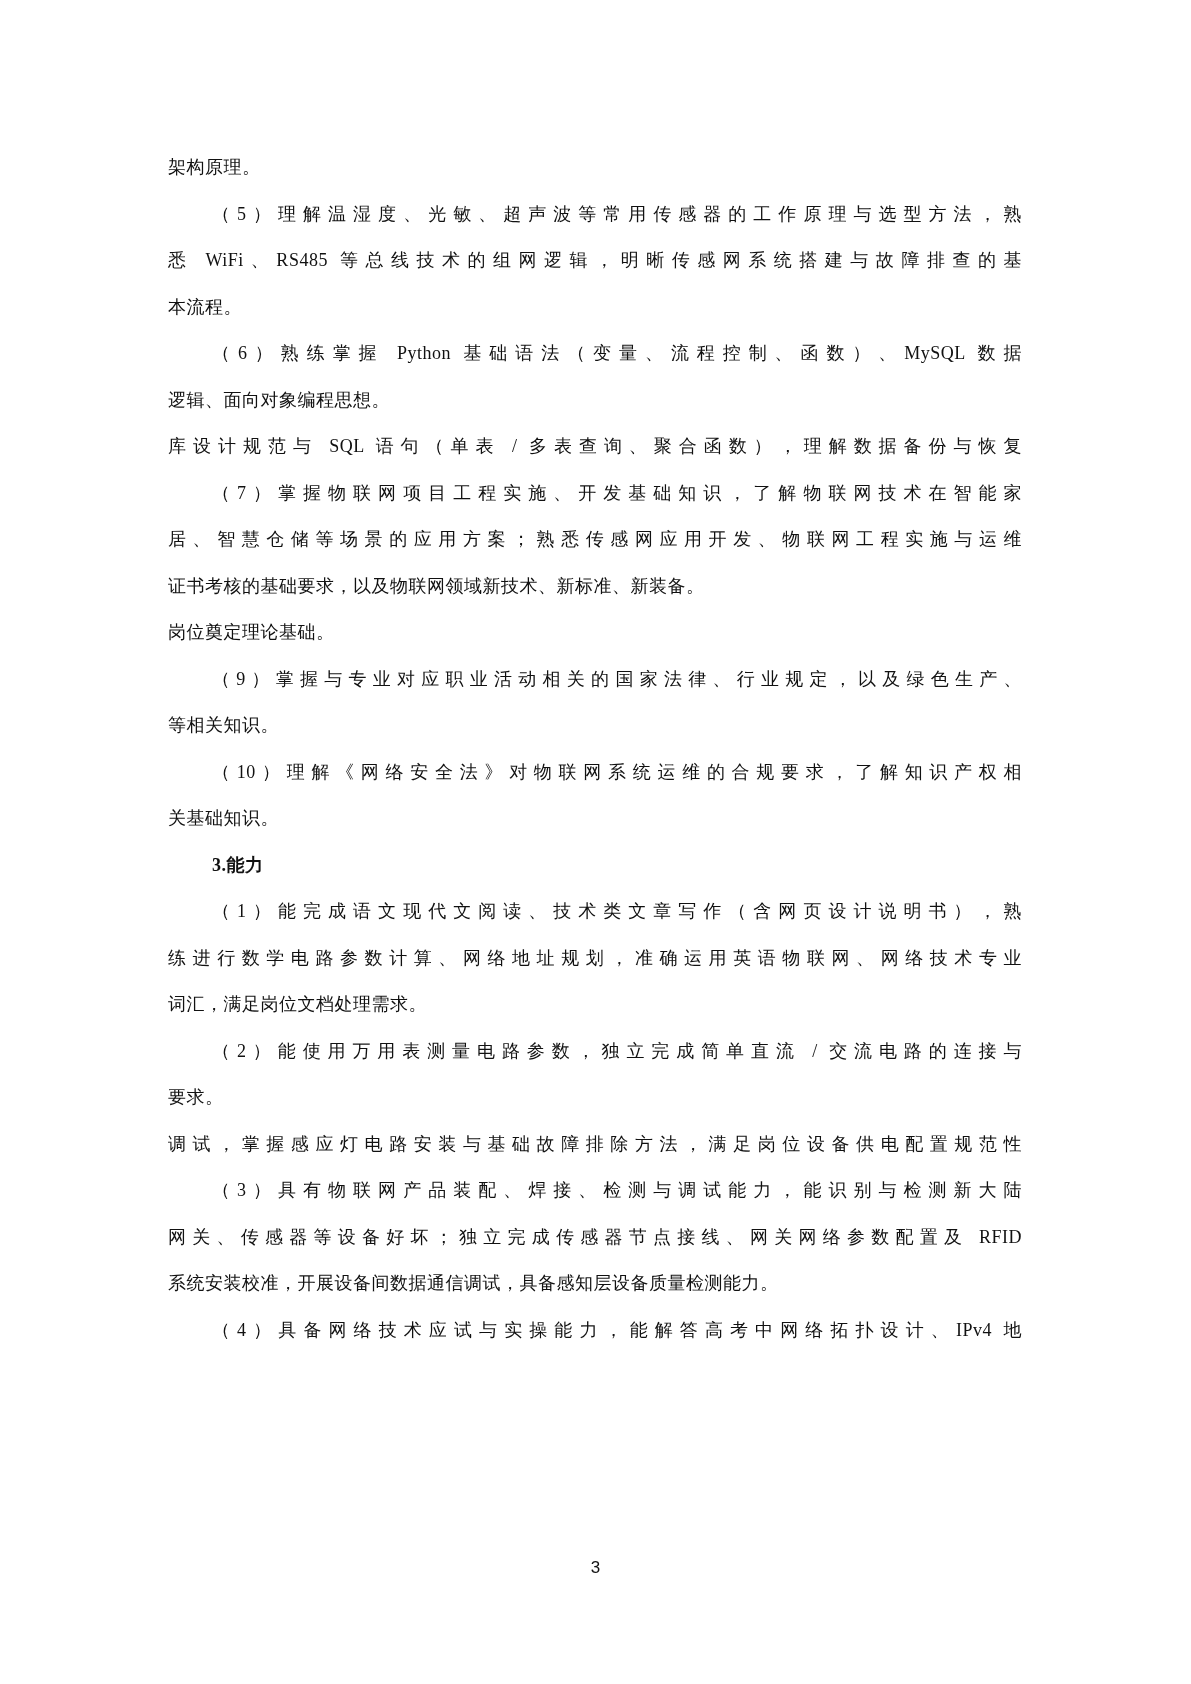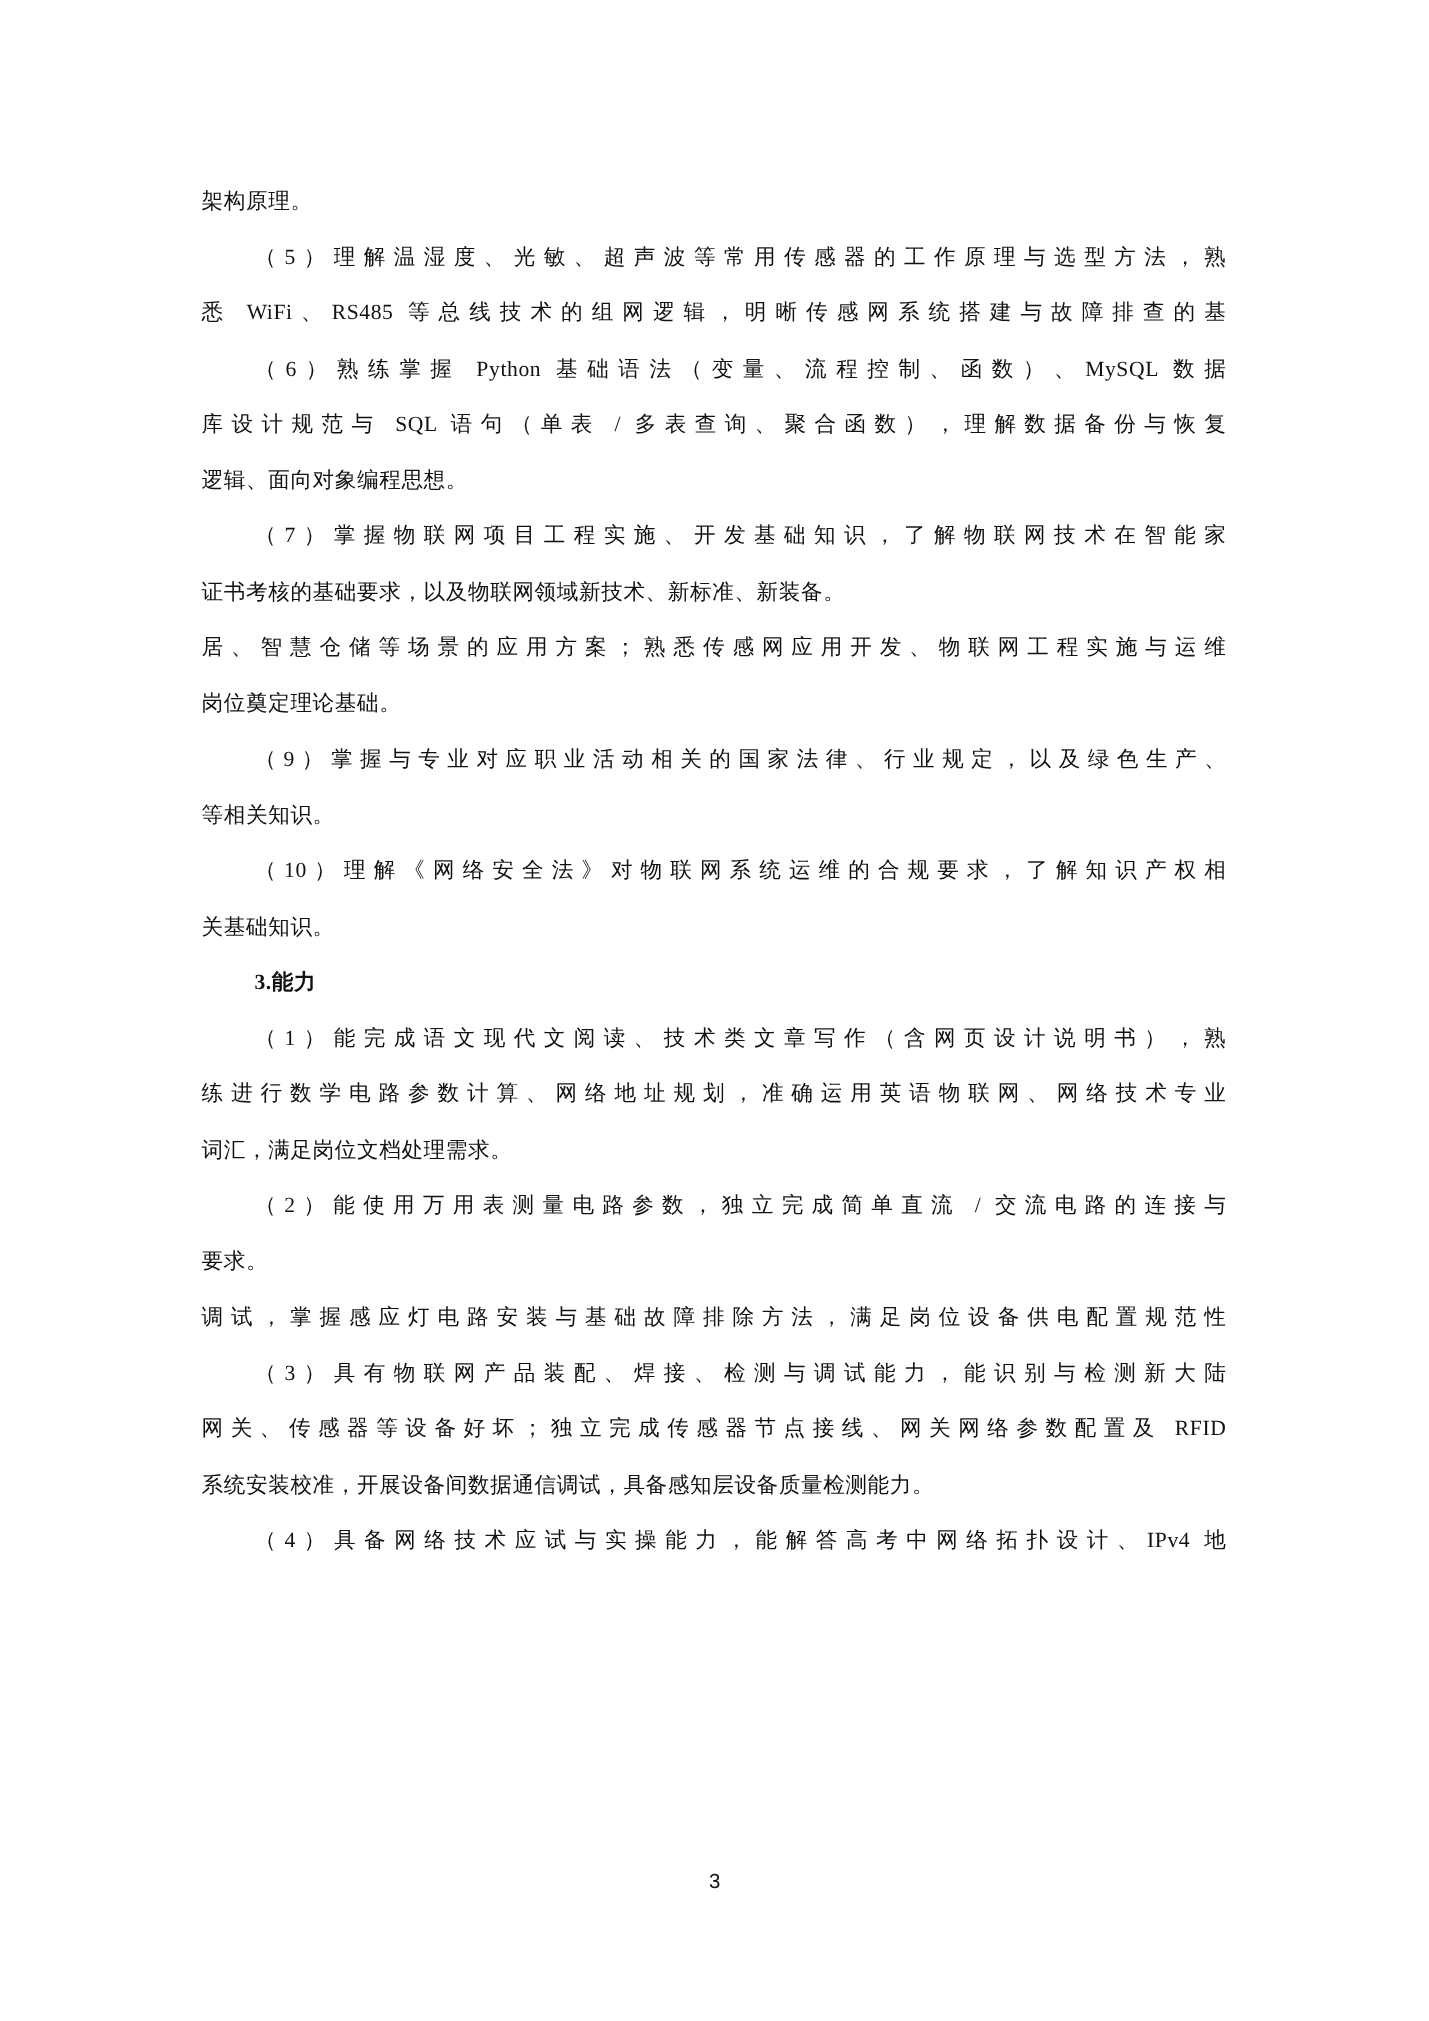--- a/index.html
+++ b/index.html
@@ -63,26 +63,27 @@
   }
 </style>
 </head>
 <body>
 
 <div class="page">
   <div class="doc-body">
     <div class="ln end">架构原理。</div>
     <div class="ln first">（5）理解温湿度、光敏、超声波等常用传感器的工作原理与选型方法，熟</div>
     <div class="ln mid">悉 WiFi、RS485 等总线技术的组网逻辑，明晰传感网系统搭建与故障排查的基</div>
+    <div class="ln end">本流程。</div>
     <div class="ln first">（6）熟练掌握 Python 基础语法（变量、流程控制、函数）、MySQL 数据</div>
+    <div class="ln end">逻辑、面向对象编程思想。</div>
     <div class="ln mid">库设计规范与 SQL 语句（单表 / 多表查询、聚合函数），理解数据备份与恢复</div>
-    <div class="ln end">逻辑、面向对象编程思想。</div>
     <div class="ln first">（7）掌握物联网项目工程实施、开发基础知识，了解物联网技术在智能家</div>
+    <div class="ln mid">居、智慧仓储等场景的应用方案；熟悉传感网应用开发、物联网工程实施与运维</div>
     <div class="ln end">证书考核的基础要求，以及物联网领域新技术、新标准、新装备。</div>
-    <div class="ln mid">居、智慧仓储等场景的应用方案；熟悉传感网应用开发、物联网工程实施与运维</div>
     <div class="ln end">岗位奠定理论基础。</div>
     <div class="ln first">（9）掌握与专业对应职业活动相关的国家法律、行业规定，以及绿色生产、</div>
     <div class="ln end">等相关知识。</div>
     <div class="ln first">（10）理解《网络安全法》对物联网系统运维的合规要求，了解知识产权相</div>
     <div class="ln end">关基础知识。</div>
     <div class="ln heading">3.能力</div>
     <div class="ln first">（1）能完成语文现代文阅读、技术类文章写作（含网页设计说明书），熟</div>
     <div class="ln mid">练进行数学电路参数计算、网络地址规划，准确运用英语物联网、网络技术专业</div>
     <div class="ln end">词汇，满足岗位文档处理需求。</div>
     <div class="ln first">（2）能使用万用表测量电路参数，独立完成简单直流 / 交流电路的连接与</div>

